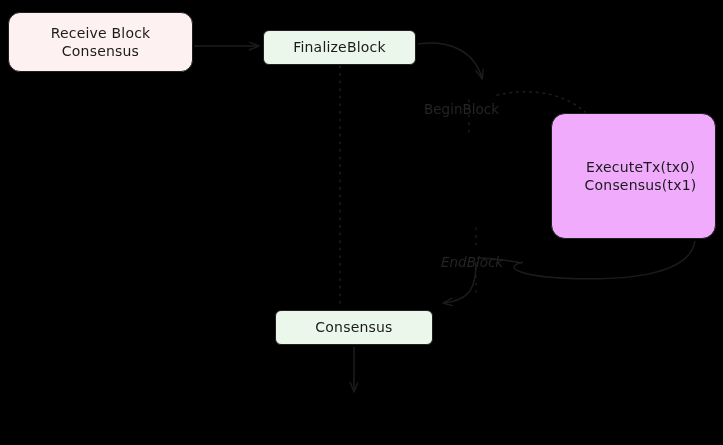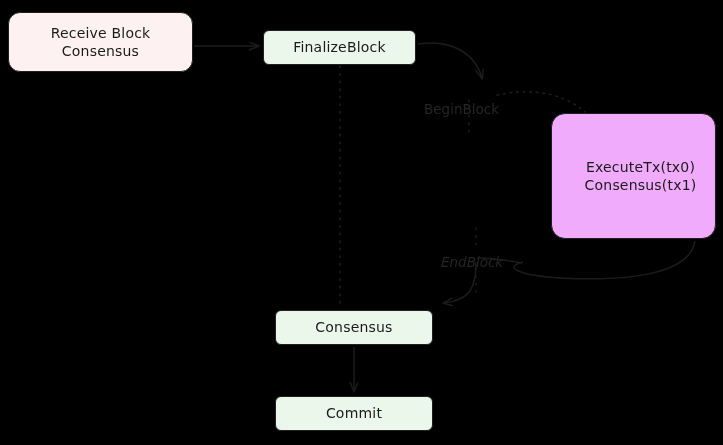--- a/index.html
+++ b/index.html
@@ -123,21 +123,18 @@
 
   <div class="node node-blue" id="node-execute-tx">
     <span class="line">ExecuteTx(tx0)</span>
     <span class="line">Consensus(tx1)</span>
   </div>
 
   <div class="node node-green" id="node-consensus">
     <span class="line">Consensus</span>
   </div>
 
-  <div class="node node-green" id="node-commit">
-    <span class="line">Commit</span>
-  </div>
 
   <div class="edge-label" id="label-begin-block">BeginBlock</div>
 
   <div class="edge-label" id="label-end-block">EndBlock</div>
 
 </div>
 
 </body></html>

